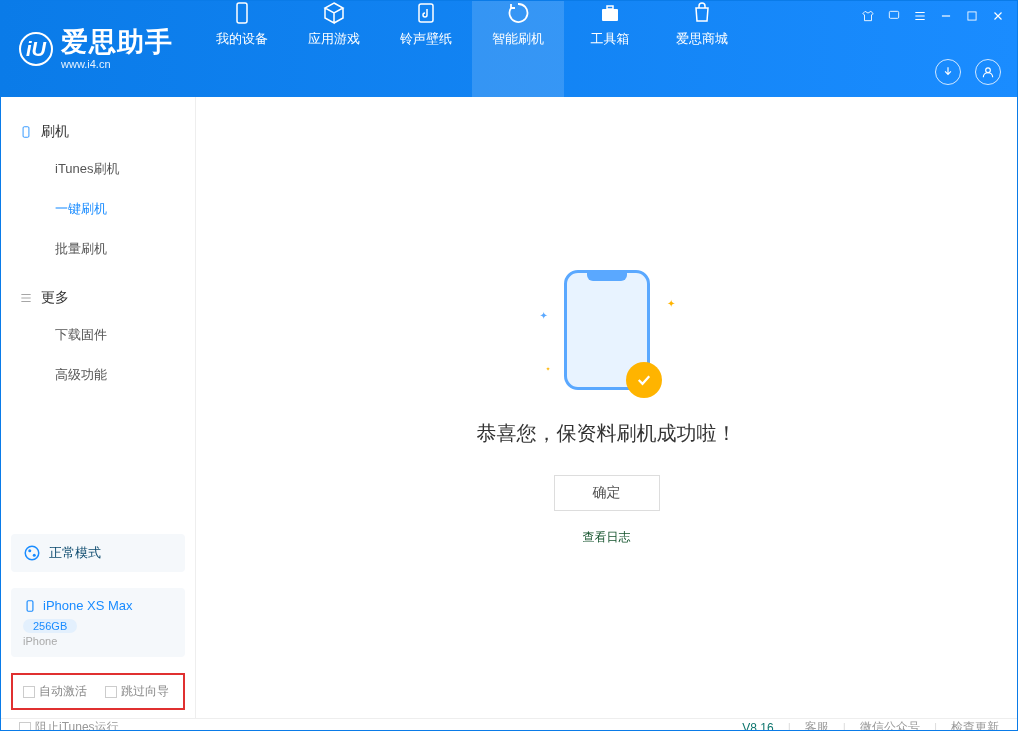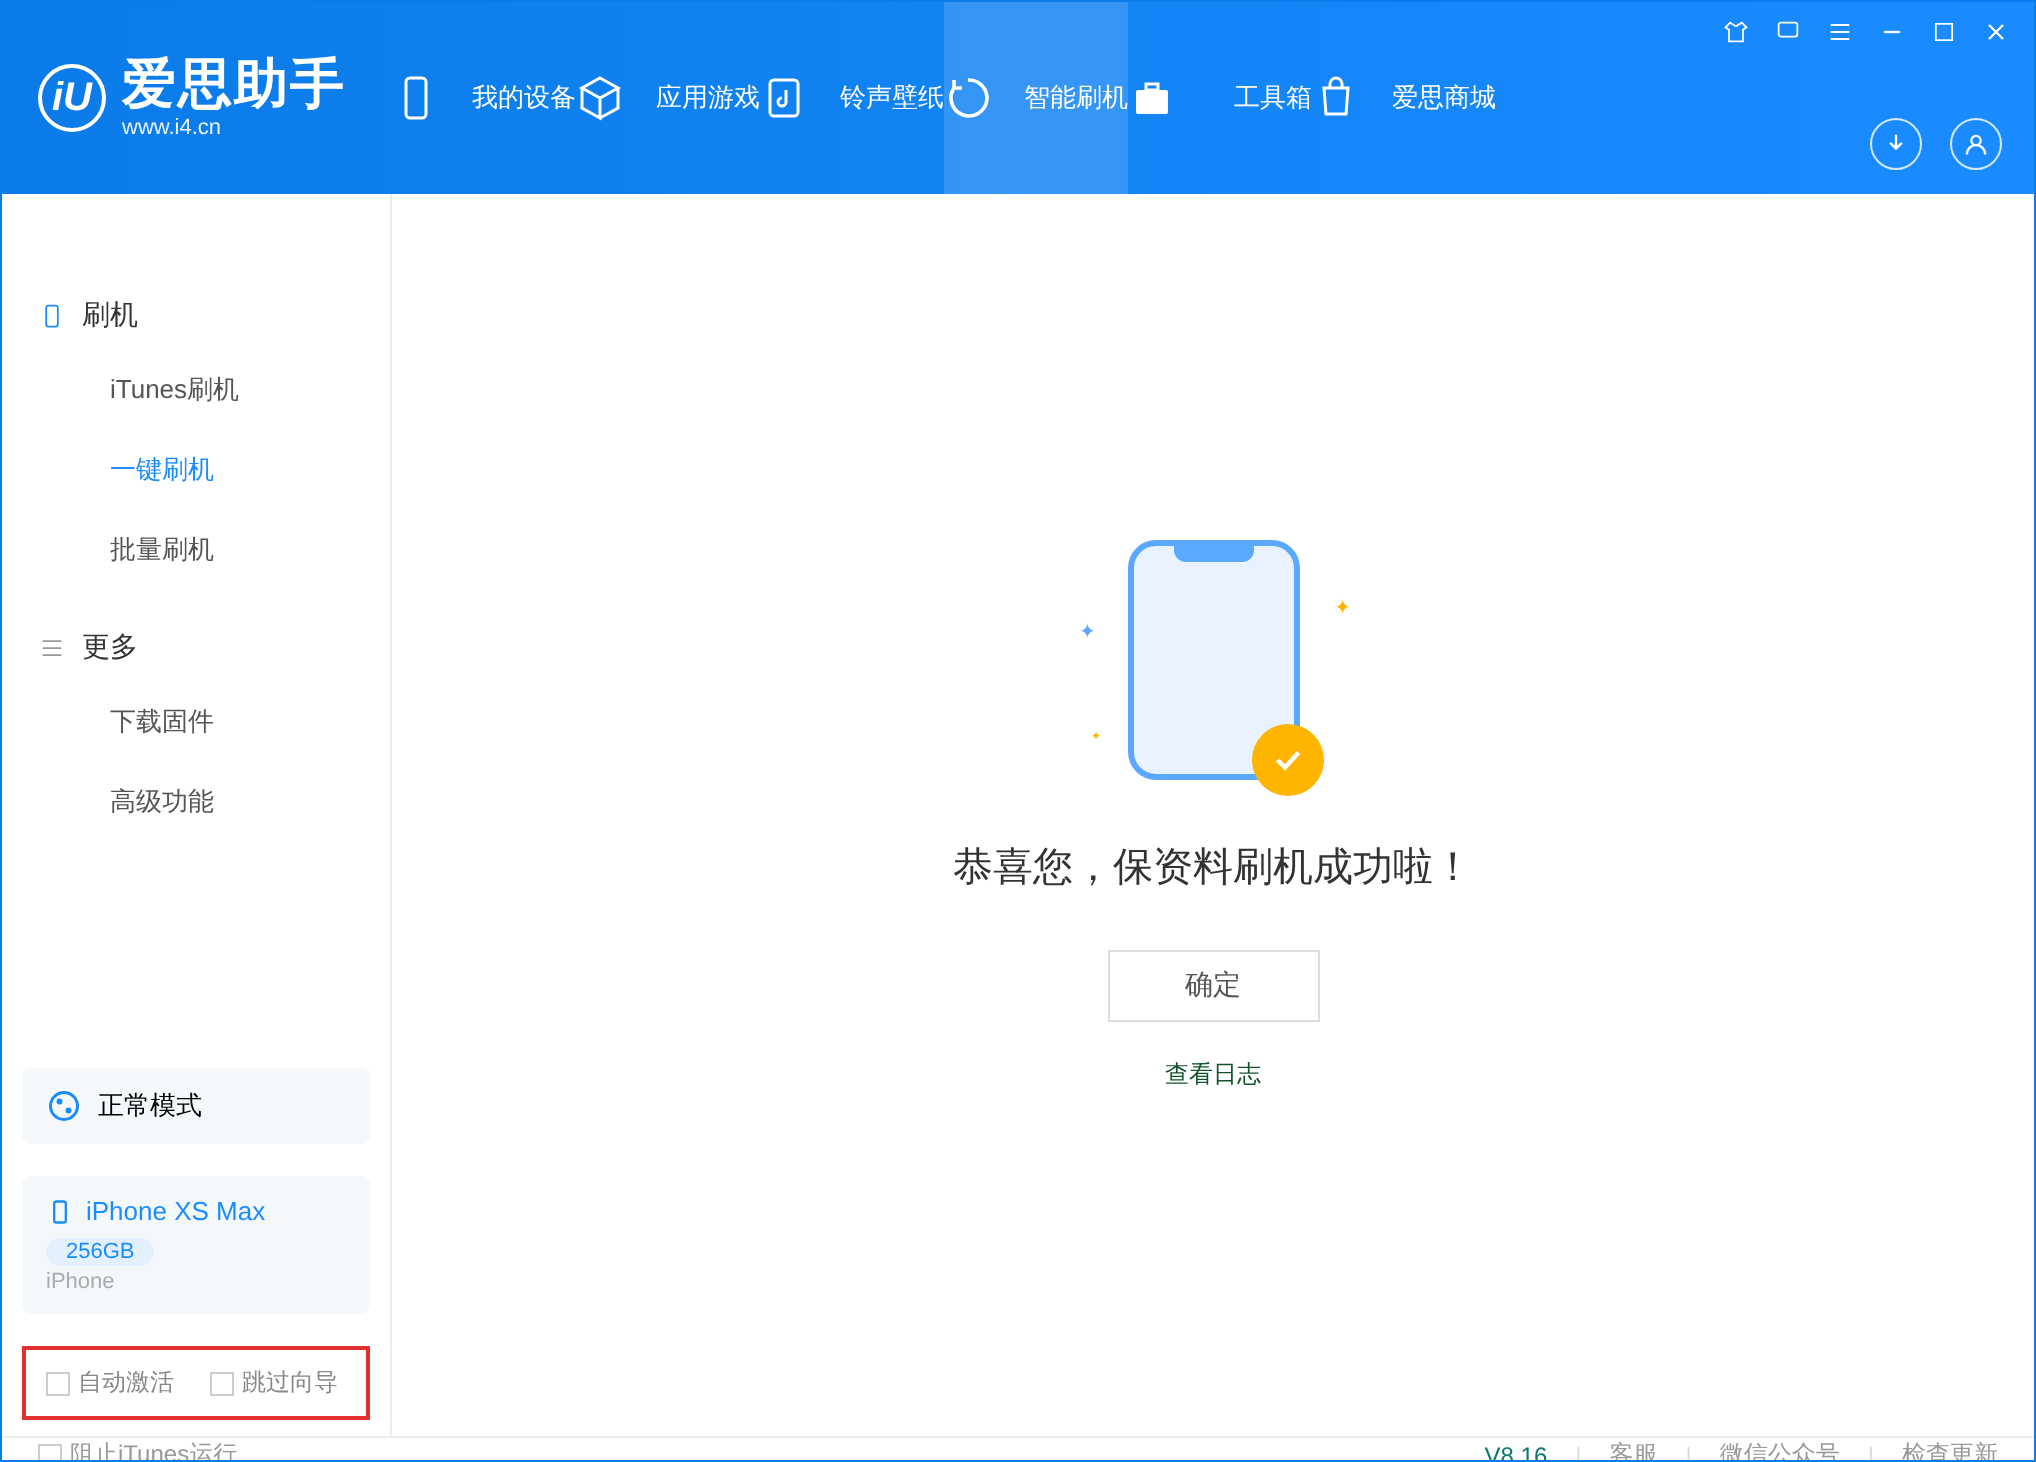--- a/index.html
+++ b/index.html
@@ -6,40 +6,40 @@
 body { background: #fff; width: 1018px; height: 731px; border: 1px solid #0a7be8; overflow: hidden; }
 
 .header { background: linear-gradient(to right, #0a7be8, #1a8cff); height: 96px; display: flex; align-items: center; color: #fff; position: relative; }
 .logo-area { display: flex; align-items: center; padding: 0 18px; width: 195px; }
 .logo-circle { width: 34px; height: 34px; border: 2.5px solid #fff; border-radius: 50%; display: flex; align-items: center; justify-content: center; font-size: 20px; font-weight: bold; font-style: italic; margin-right: 8px; }
 .logo-text { display: flex; flex-direction: column; line-height: 1.1; }
 .logo-title { font-size: 27px; font-weight: bold; letter-spacing: 1px; }
 .logo-sub { font-size: 11px; opacity: 0.9; }
 
 .tabs { display: flex; height: 100%; }
-.tab { width: 92px; display: flex; flex-direction: row; align-items: center; justify-content: space-between; cursor: pointer; font-size: 13px; gap: 5px; }
+.tab { width: 92px; display: flex; flex-direction: column; align-items: center; justify-content: flex-start; cursor: pointer; font-size: 13px; gap: 5px; }
 .tab.active { background: rgba(255,255,255,0.15); }
 .tab-icon { width: 24px; height: 24px; display: flex; align-items: center; justify-content: center; }
 .tab-icon svg { width: 24px; height: 24px; fill: #fff; }
 
 .header-right { position: absolute; right: 12px; top: 8px; display: flex; gap: 12px; align-items: center; }
 .header-right-bottom { position: absolute; right: 16px; bottom: 12px; display: flex; gap: 14px; align-items: center; }
 .win-btn { width: 14px; height: 14px; cursor: pointer; display: flex; align-items: center; justify-content: center; color: #fff; font-size: 14px; }
 .circle-btn { width: 26px; height: 26px; border: 1.5px solid rgba(255,255,255,0.8); border-radius: 50%; display: flex; align-items: center; justify-content: center; cursor: pointer; }
 .circle-btn svg { width: 14px; height: 14px; fill: none; stroke: #fff; stroke-width: 2; }
 
 .body-area { display: flex; height: 621px; }
 .sidebar { width: 195px; border-right: 1px solid #eee; padding-top: 18px; display: flex; flex-direction: column; }
-.side-section-header { display: flex; align-items: center; padding: 8px 18px; font-size: 14px; color: #333; gap: 8px; margin-top: 26px; }
+.side-section-header { display: flex; align-items: center; padding: 8px 18px; font-size: 14px; color: #333; gap: 8px; }
 .side-item { padding: 11px 18px 11px 54px; font-size: 13px; color: #555; cursor: pointer; }
 .side-item.active { color: #1a8cff; }
 .side-spacer { flex: 1; }
 
 .device-box { margin: 8px 10px; background: #f5f8fb; border-radius: 4px; padding: 10px 12px; font-size: 13px; }
-.device-box.mode { display: flex; align-items: center; gap: 8px; color: #000000; }
+.device-box.mode { display: flex; align-items: center; gap: 8px; color: #0c4a6e; }
 .device-box.device { color: #333; }
 .device-name { font-weight: normal; color: #1a8cff; display: flex; align-items: center; gap: 6px; margin-bottom: 4px; }
 .device-badge { display: inline-block; background: #e3f0fd; color: #1a8cff; border-radius: 10px; padding: 1px 10px; font-size: 11px; margin-top: 2px; }
 .device-sub { color: #aaa; font-size: 11px; margin-top: 2px; }
 
 .checkbox-row { border: 2px solid #e03030; margin: 8px 10px; padding: 8px 10px; display: flex; gap: 18px; font-size: 12px; color: #888; }
 .cb { display: flex; align-items: center; gap: 4px; cursor: pointer; }
 .cb-box { width: 12px; height: 12px; border: 1px solid #ccc; }
 
 .main { flex: 1; display: flex; flex-direction: column; align-items: center; justify-content: center; position: relative; }

